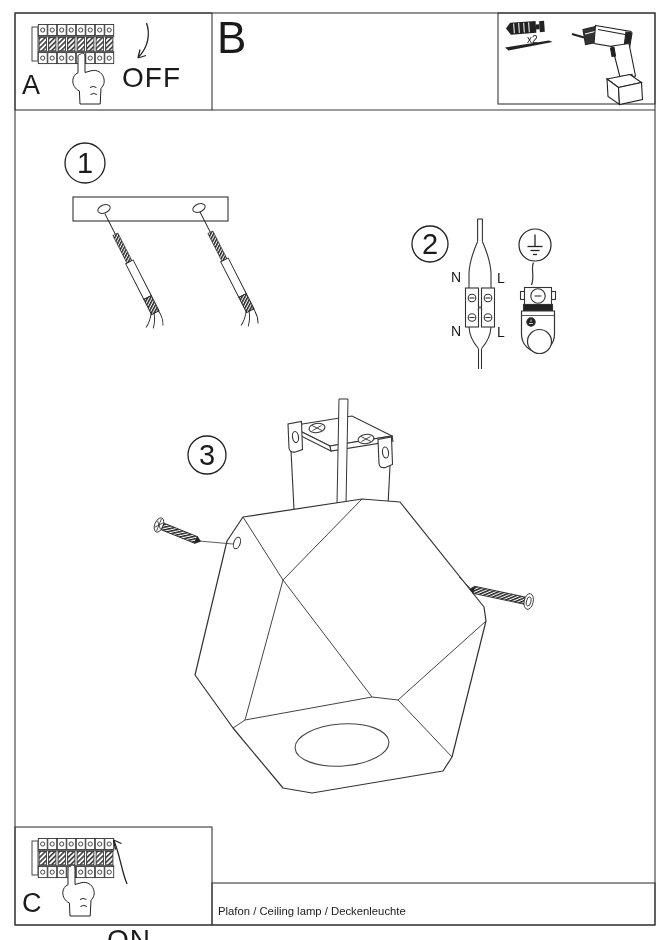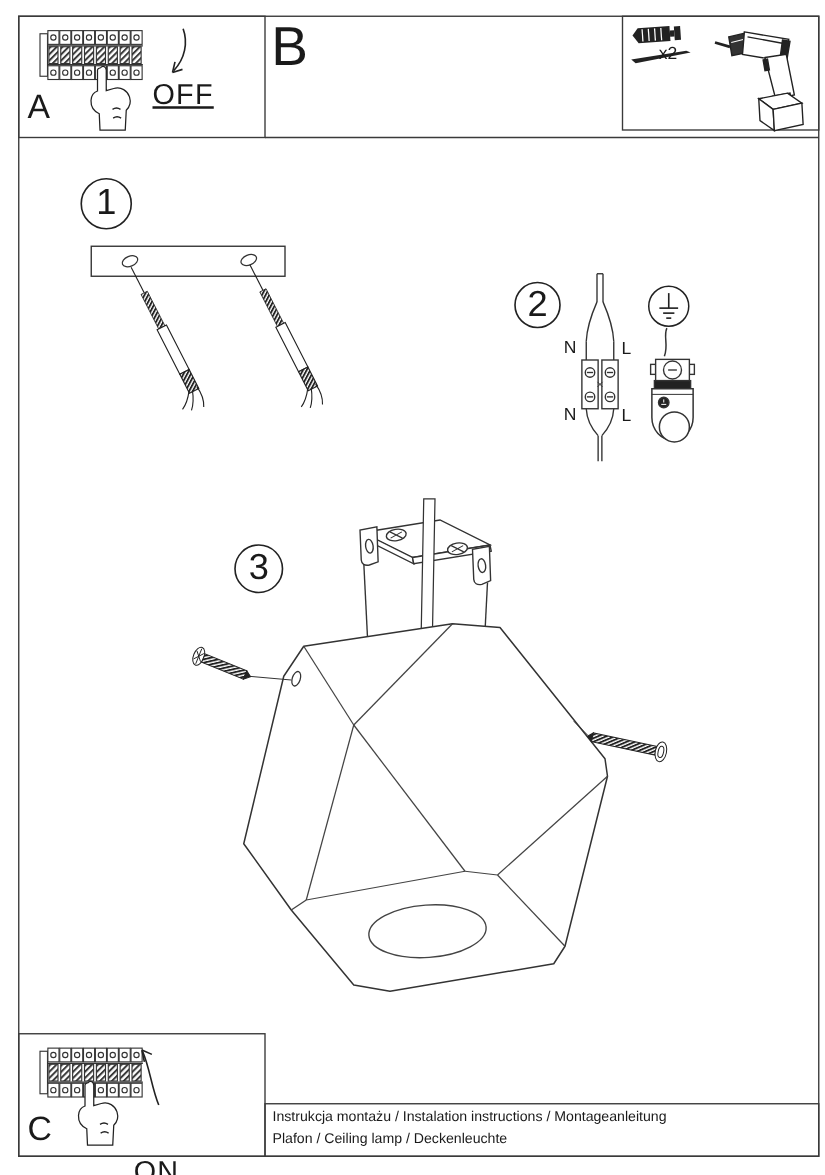--- a/index.html
+++ b/index.html
@@ -5,23 +5,23 @@
   html,body{margin:0;padding:0;background:#e8e8e8;}
   .page{
     position:relative;width:660px;height:940px;background:#fff;
     font-family:"Liberation Sans", sans-serif;color:#1a1a1a;overflow:hidden;
   }
   svg.art{position:absolute;left:0;top:0;width:660px;height:940px;}
   .t{position:absolute;white-space:nowrap;line-height:1;}
   .ctr{transform:translate(-50%,-50%);}
   .big-letter{font-size:27px;}
   .section-b{font-size:44px;}
-  .switch-word{font-size:23px;letter-spacing:1px;text-decoration:underline;}
+  .switch-word{font-size:28px;letter-spacing:1px;}
   .step-num{font-size:29px;}
-  .qty{font-size:14px;}
+  .qty{font-size:10px;}
   .wire-label{font-size:14px;}
   .footer-line{font-size:11.3px;line-height:17px;}
 </style>
 </head>
 <body>
 
 <div class="page">
 
   <svg class="art" viewBox="0 0 660 940">
     <defs>
@@ -263,16 +263,15 @@
   <div class="t step-num ctr" style="left:207px;top:455px;">3</div>
 
   <div class="t wire-label ctr" style="left:456px;top:277px;">N</div>
   <div class="t wire-label ctr" style="left:501px;top:278px;">L</div>
   <div class="t wire-label ctr" style="left:456px;top:331px;">N</div>
   <div class="t wire-label ctr" style="left:501px;top:332px;">L</div>
 
   <div class="t big-letter" style="left:22px;top:890px;">C</div>
   <div class="t switch-word" style="left:107px;top:926px;">ON</div>
 
-  <div class="t footer-line" style="left:218px;top:886px;">Instrukcja montażu / Instalation instructions / Montageanleitung</div>
   <div class="t footer-line" style="left:218px;top:903px;">Plafon / Ceiling lamp / Deckenleuchte</div>
 
 </div>
 
 </body></html>

